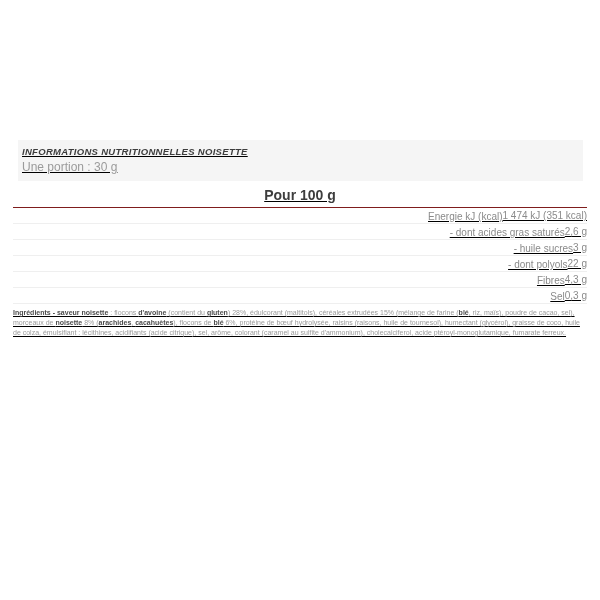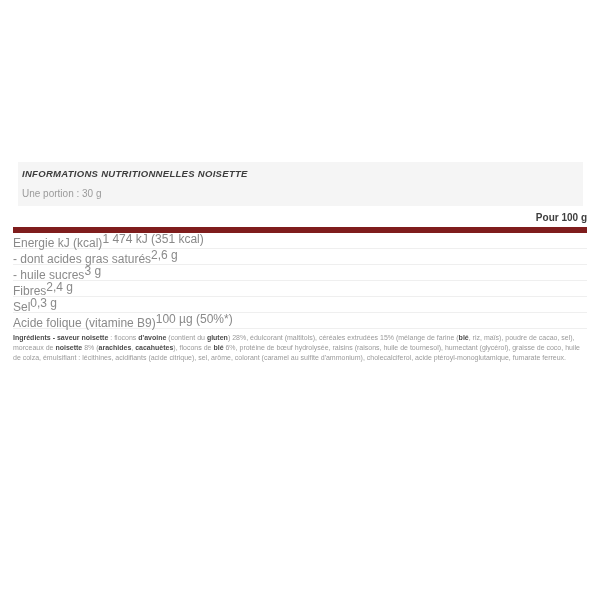--- a/index.html
+++ b/index.html
@@ -6,53 +6,53 @@
   html,body { background:#ffffff; }
   body { font-family:"Liberation Sans", sans-serif; }
   .page {
     position:relative;
     width:600px; height:600px;
     background:#ffffff;
     overflow:hidden;
   }
   .card {
     position:absolute;
-    left:13px; right:13px; top:162px;
+    left:13px; right:13px; top:140px;text-decoration:underline;
   }
   .header-box {
     background:#f5f5f5;
     margin:0 4px 0 5px;
     padding:6px 8px 7px 4px;
   }
   .section-title {
     font-size:9.5px;
     font-weight:bold;
     font-style:italic;
     letter-spacing:.3px;
     color:#3d3d3d;
   }
   .portion-note {
-    margin-top:9px;
-    font-size:10px;
+    margin-top:3px;
+    font-size:12px;
     color:#9b9b9b;
   }
   .col-header {
-    text-align:right;
+    text-align:center;
     font-weight:bold;
-    font-size:10px;
+    font-size:14px;
     color:#3d3d3d;
     padding:6px 0 4px 0;
-    border-bottom:6px solid #7f1d1d;
+    border-bottom:1px solid #7f1d1d;
   }
   .nrow {
     display:flex;
-    justify-content:flex-start;
+    justify-content:flex-end;
     height:16px;
     border-bottom:1px solid #efefef;
-    font-size:12px;
+    font-size:10px;
     color:#8a8a8a;
   }
   .nrow .label { align-self:flex-start; padding-top:3px; }
   .nrow .value { align-self:flex-end; padding-bottom:2px; }
   .ingredients {
     margin-top:4px;
     font-size:7px;
     line-height:10px;
     color:#9a9a9a;
     text-align:left;
@@ -82,30 +82,30 @@
       </div>
       <div class="nrow">
         <span class="label">- dont acides gras saturés</span>
         <span class="value">2,6 g</span>
       </div>
       <div class="nrow">
         <span class="label">- huile sucres</span>
         <span class="value">3 g</span>
       </div>
       <div class="nrow">
+        <span class="label">- dont polyols</span>
+        <span class="value">22 g</span>
+      </div>
+      <div class="nrow">
         <span class="label">Fibres</span>
-        <span class="value">2,4 g</span>
+        <span class="value">4,3 g</span>
       </div>
       <div class="nrow">
         <span class="label">Sel</span>
         <span class="value">0,3 g</span>
-      </div>
-      <div class="nrow">
-        <span class="label">Acide folique (vitamine B9)</span>
-        <span class="value">100 µg (50%*)</span>
       </div>
     </div>
 
     <p class="ingredients">
       <span class="b">Ingrédients - saveur noisette</span><span> : flocons </span><span class="b">d'avoine</span><span> (contient du </span><span class="b">gluten</span><span>) 28%, édulcorant (maltitols), céréales extrudées 15% (mélange de farine (</span><span class="b">blé</span><span>, riz, maïs), poudre de cacao, sel), morceaux de </span><span class="b">noisette</span><span> 8% (</span><span class="b">arachides</span><span>, </span><span class="b">cacahuètes</span><span>), flocons de </span><span class="b">blé</span><span> 6%, protéine de bœuf hydrolysée, raisins (raisons, huile de tournesol), humectant (glycérol), graisse de coco, huile de colza, émulsifiant : lécithines, acidifiants (acide citrique), sel, arôme, colorant (caramel au sulfite d'ammonium), cholecalciferol, acide ptéroyl-monoglutamique, fumarate ferreux.</span>
     </p>
 
   </section>
 </div>
 

